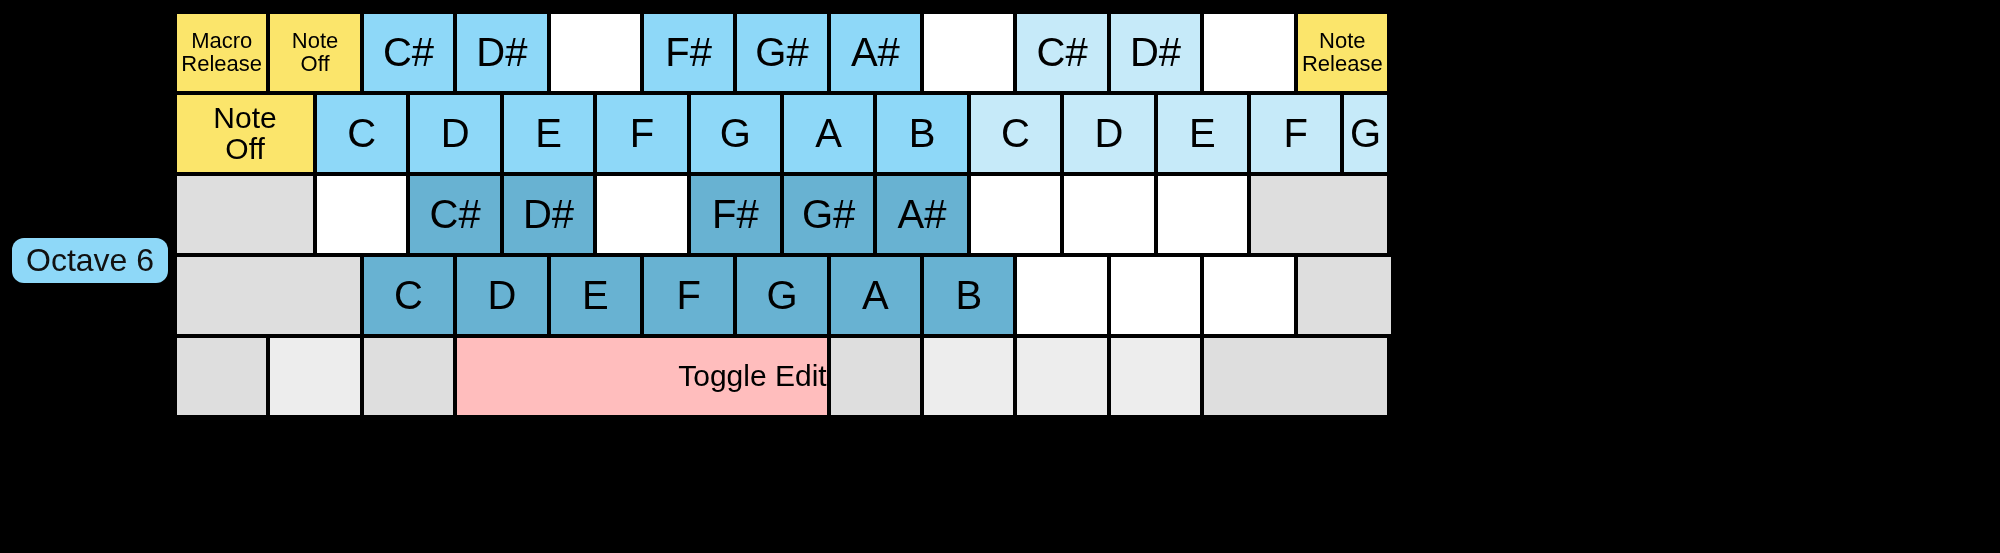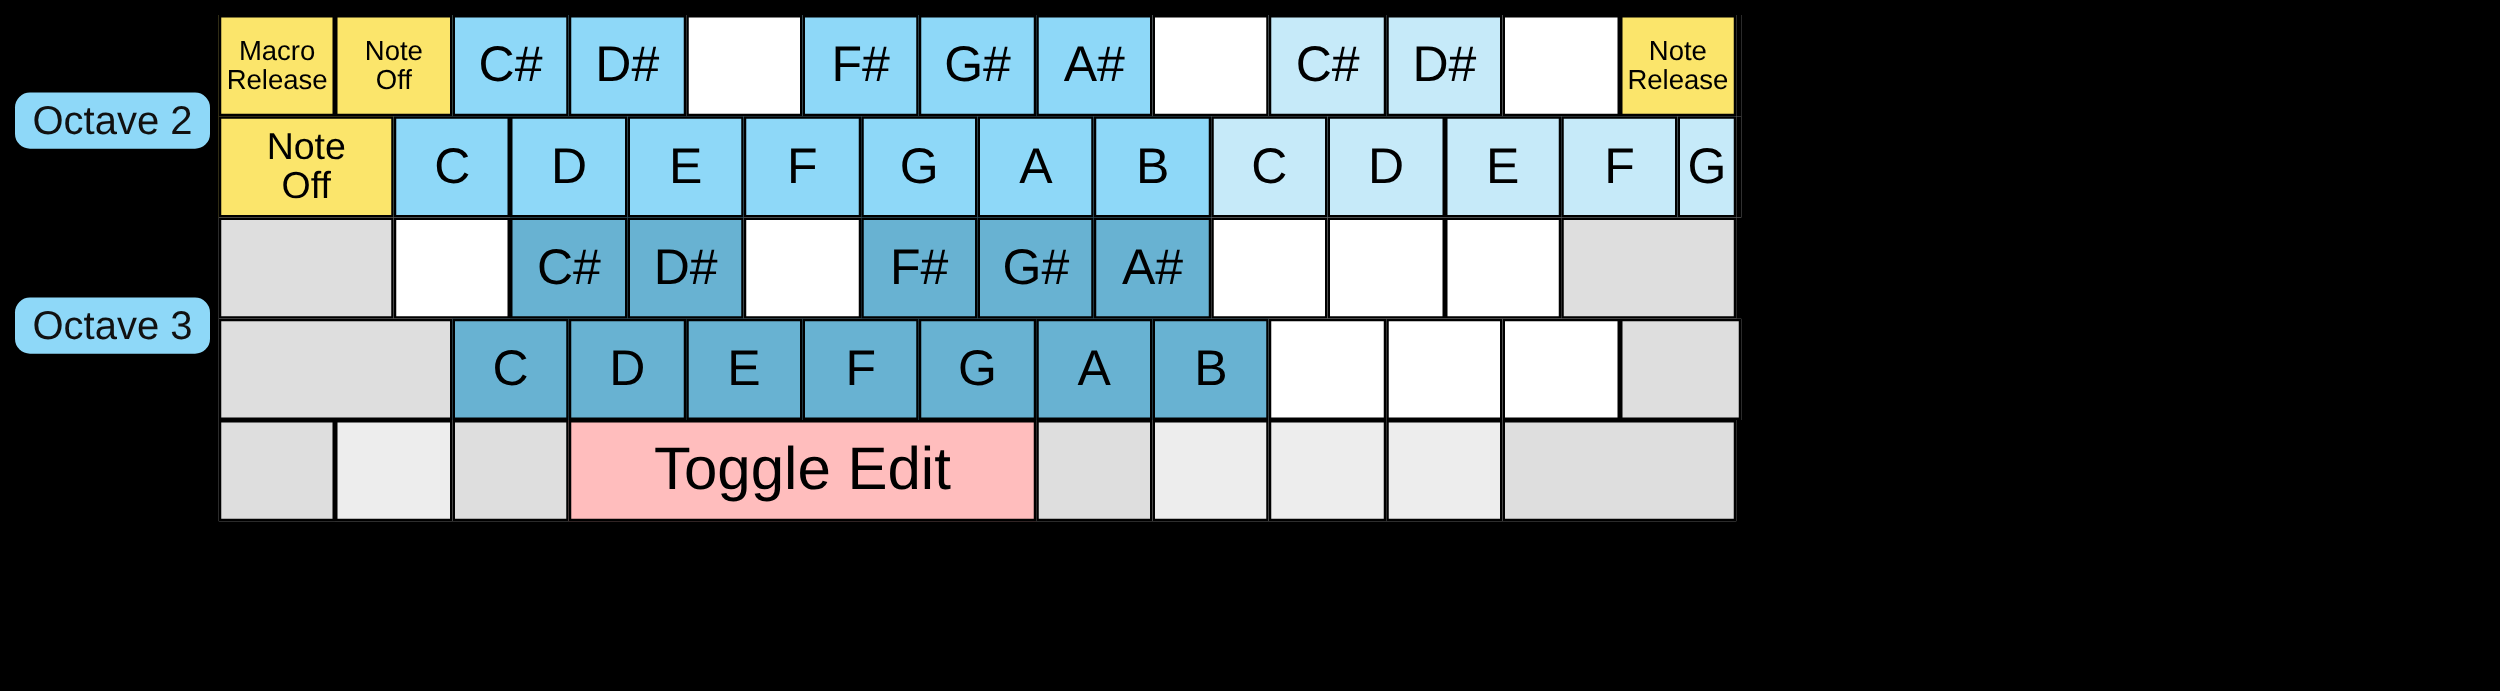--- a/index.html
+++ b/index.html
@@ -25,21 +25,21 @@
   .c-gray2   {background:#ededed;}
   .c-yellow  {background:#fbe56b;}
   .c-blue    {background:#8ed8f8;}
   .c-bluelt  {background:#c6eaf9;}
   .c-bluedk  {background:#68b2d2;}
   .c-pink    {background:#ffbdbd;}
 
   .small{font-size:22px;}
   .med{font-size:30px;}
   .big{font-size:40px;}
-  .toggle{font-size:48px;}
+  .toggle{font-size:30px;justify-content:flex-end;}
 
   .stack{display:flex;flex-direction:column;align-items:center;justify-content:center;}
 
   
   .pill{position:absolute;background:#8ed8f8;color:#111;
         border-radius:12px;padding:4px 14px;font-size:32px;white-space:nowrap;}
   #oct2{left:12px;top:74px;}
   #oct1{left:12px;top:238px;}
   #oct3{left:1612px;top:74px;}
 </style>
@@ -253,16 +253,15 @@
           <div>Toggle Edit</div>
         </div>
       </div>
       <div class="cell c-gray big" style="grid-area: 5 / span 2;"></div>
       <div class="cell c-gray2 big" style="grid-area: 5 / span 2;"></div>
       <div class="cell c-gray2 big" style="grid-area: 5 / span 2;"></div>
       <div class="cell c-gray2 big" style="grid-area: 5 / span 2;"></div>
       <div class="cell c-gray big" style="grid-area: 5 / span 4;"></div>
     </div>
 
-  <div class="pill" id="oct2">Octave 2</div>
-  <div class="pill" id="oct1">Octave 3</div>
+  <div class="pill" id="oct1">Octave 6</div>
 
 </div>
 
 </body></html>

